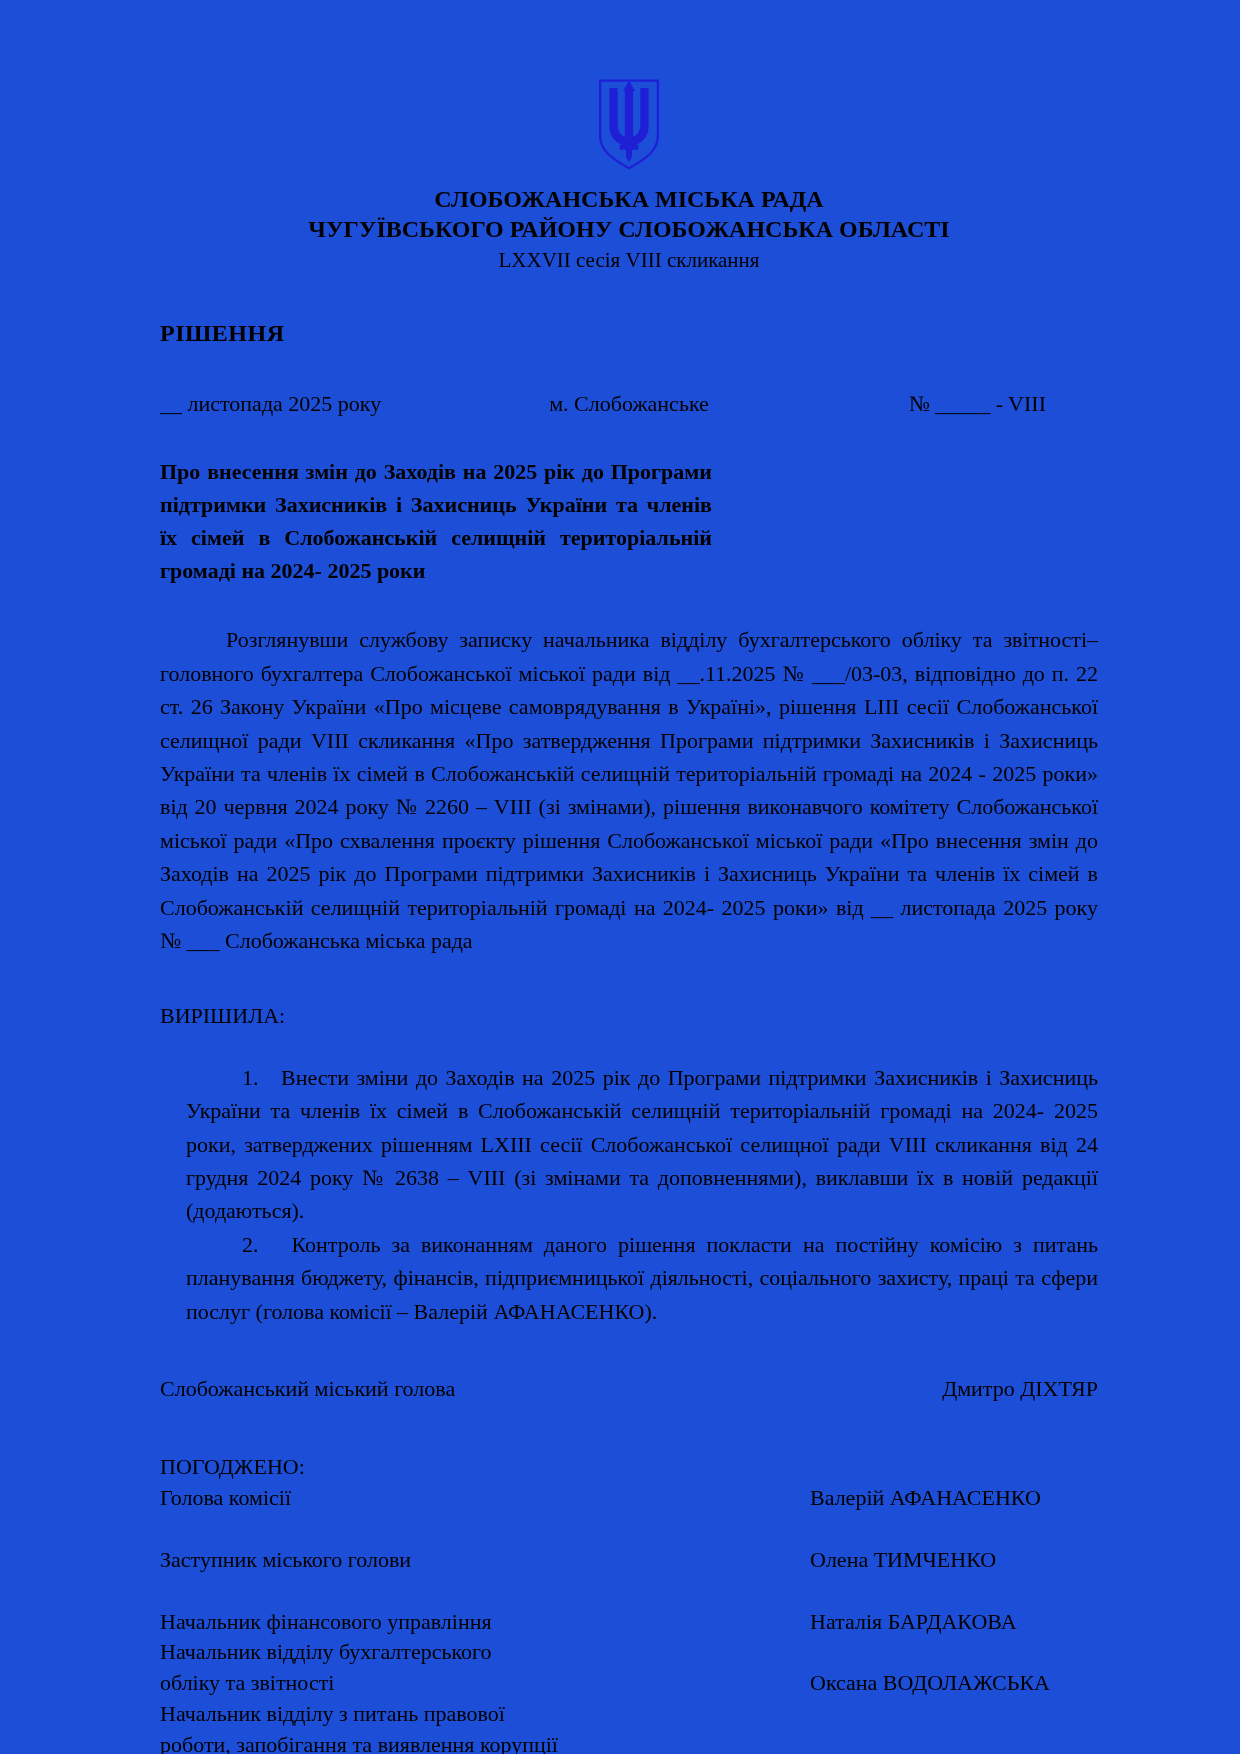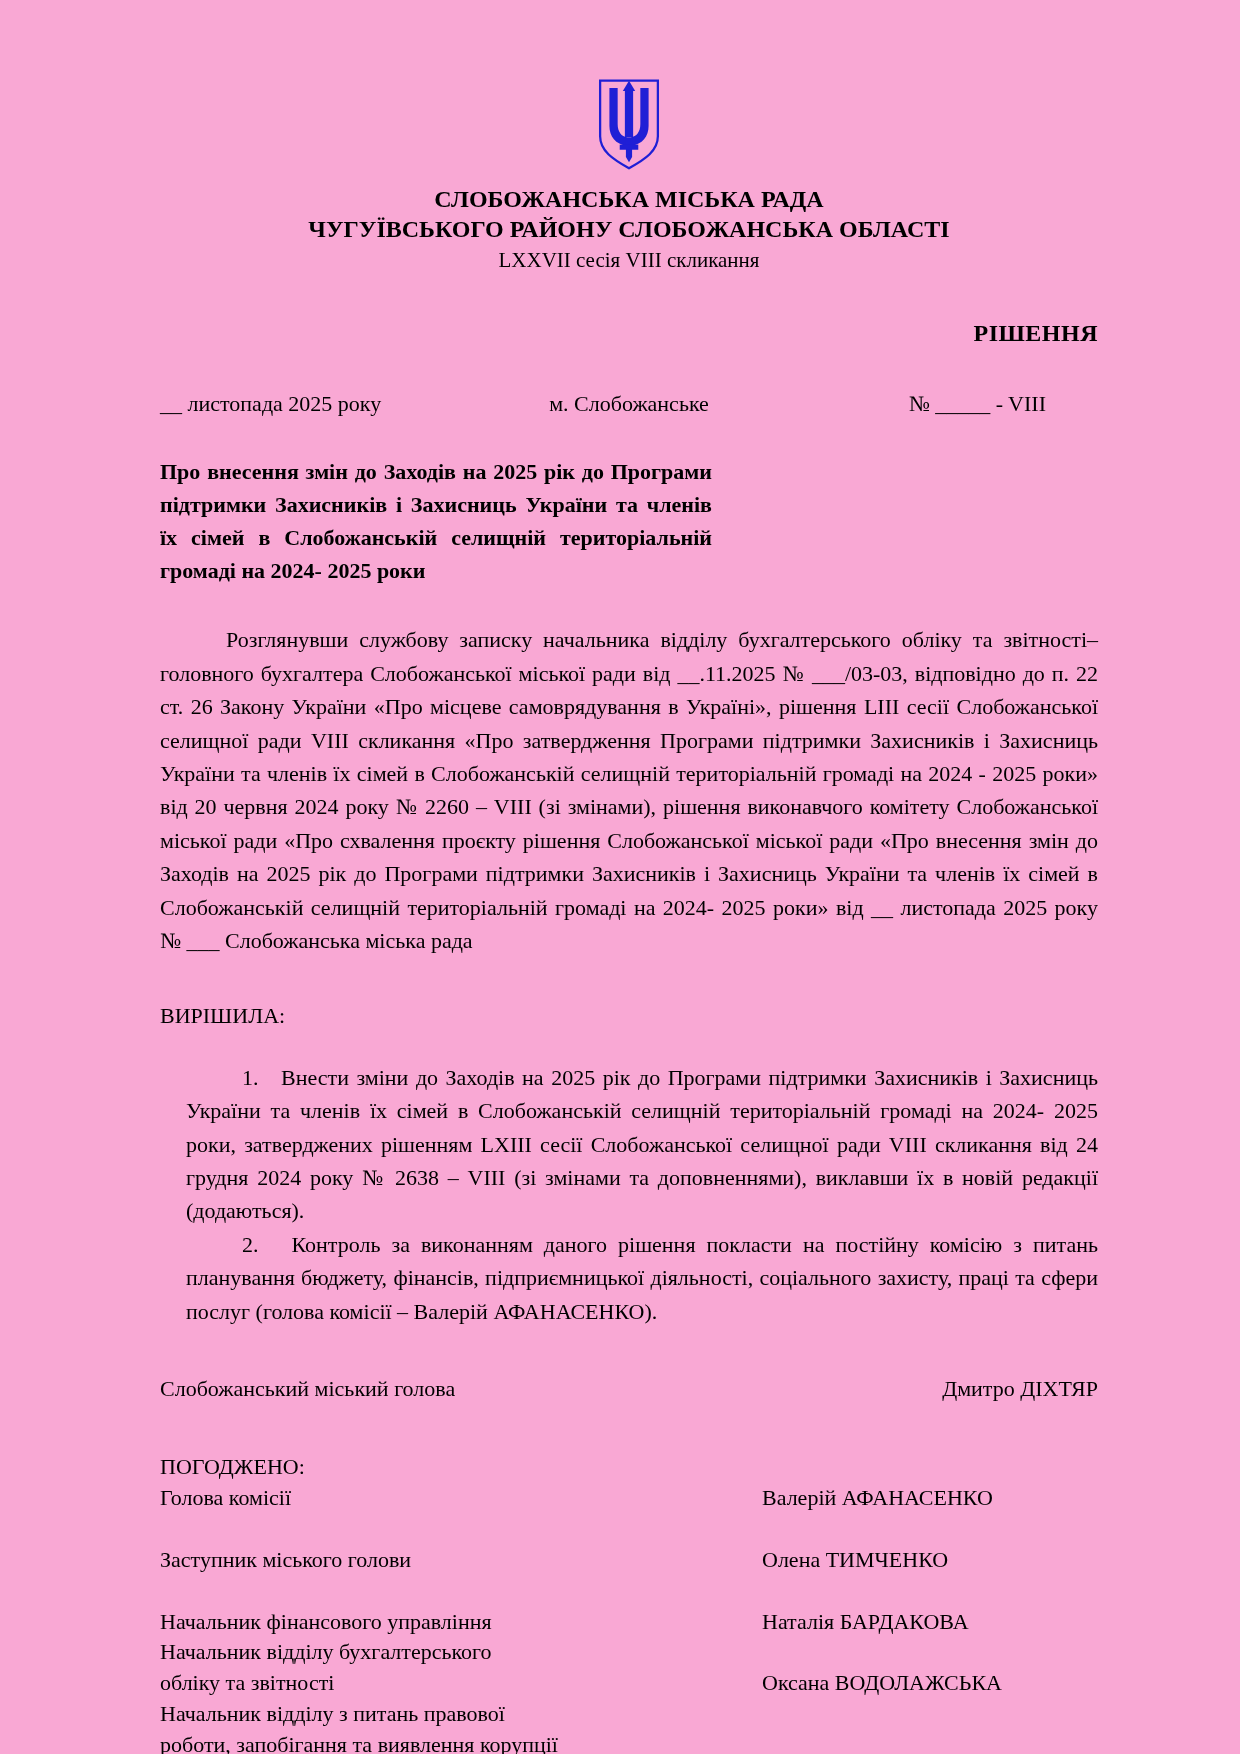--- a/index.html
+++ b/index.html
@@ -1,33 +1,33 @@
 <!DOCTYPE html>
 <html><head>
 <meta charset="utf-8">
 <style>
   html, body { margin: 0; padding: 0; background: #e8e8e8; }
   .page {
     position: relative;
     width: 1240px;
     height: 1754px;
     margin: 0 auto;
-    background: #f9a8d4;
+    background: #1d4ed8;
     box-sizing: border-box;
     padding: 76px 142px 40px 160px;
     font-family: "Liberation Serif", serif;
     font-size: 22px;
     color: #000;
     overflow: hidden;
   }
   .emblem-wrap { text-align: center; margin-bottom: 4px; }
   .emblem { display: inline-block; }
   .org-line { text-align: center; font-weight: bold; font-size: 24px; line-height: 1.25; }
   .session-line { text-align: center; font-size: 21px; line-height: 1.3; margin-top: 3px; }
-  .doc-type { text-align: right; font-weight: bold; font-size: 24px; margin-top: 46px; letter-spacing: 0.5px; }
+  .doc-type { text-align: left; font-weight: bold; font-size: 24px; margin-top: 46px; letter-spacing: 0.5px; }
   .date-row { display: grid; grid-template-columns: 1fr 1fr 1fr; margin-top: 44px; }
   .date-row .left   { text-align: left; }
   .date-row .center { text-align: center; }
   .date-row .right  { text-align: right; padding-right: 52px; white-space: nowrap; }
   .subject {
     width: 552px;
     font-weight: bold;
     text-align: justify;
     margin-top: 38px;
     line-height: 1.5;
@@ -46,20 +46,21 @@
     justify-content: space-between;
     margin-top: 48px;
   }
   .agreed-label { margin-top: 50px; line-height: 1.4; }
   .approvals { margin-top: 0; }
   .approval-row {
     display: grid;
     grid-template-columns: 602px 1fr;
     align-items: end;
     line-height: 1.4;
+    gap: 48px;
   }
   .approval-row.gap { margin-top: 31px; }
   .approval-label div { line-height: 1.4; }
   .approval-name { white-space: nowrap; }
 </style>
 </head>
 <body>
 
 <div class="page">
 

